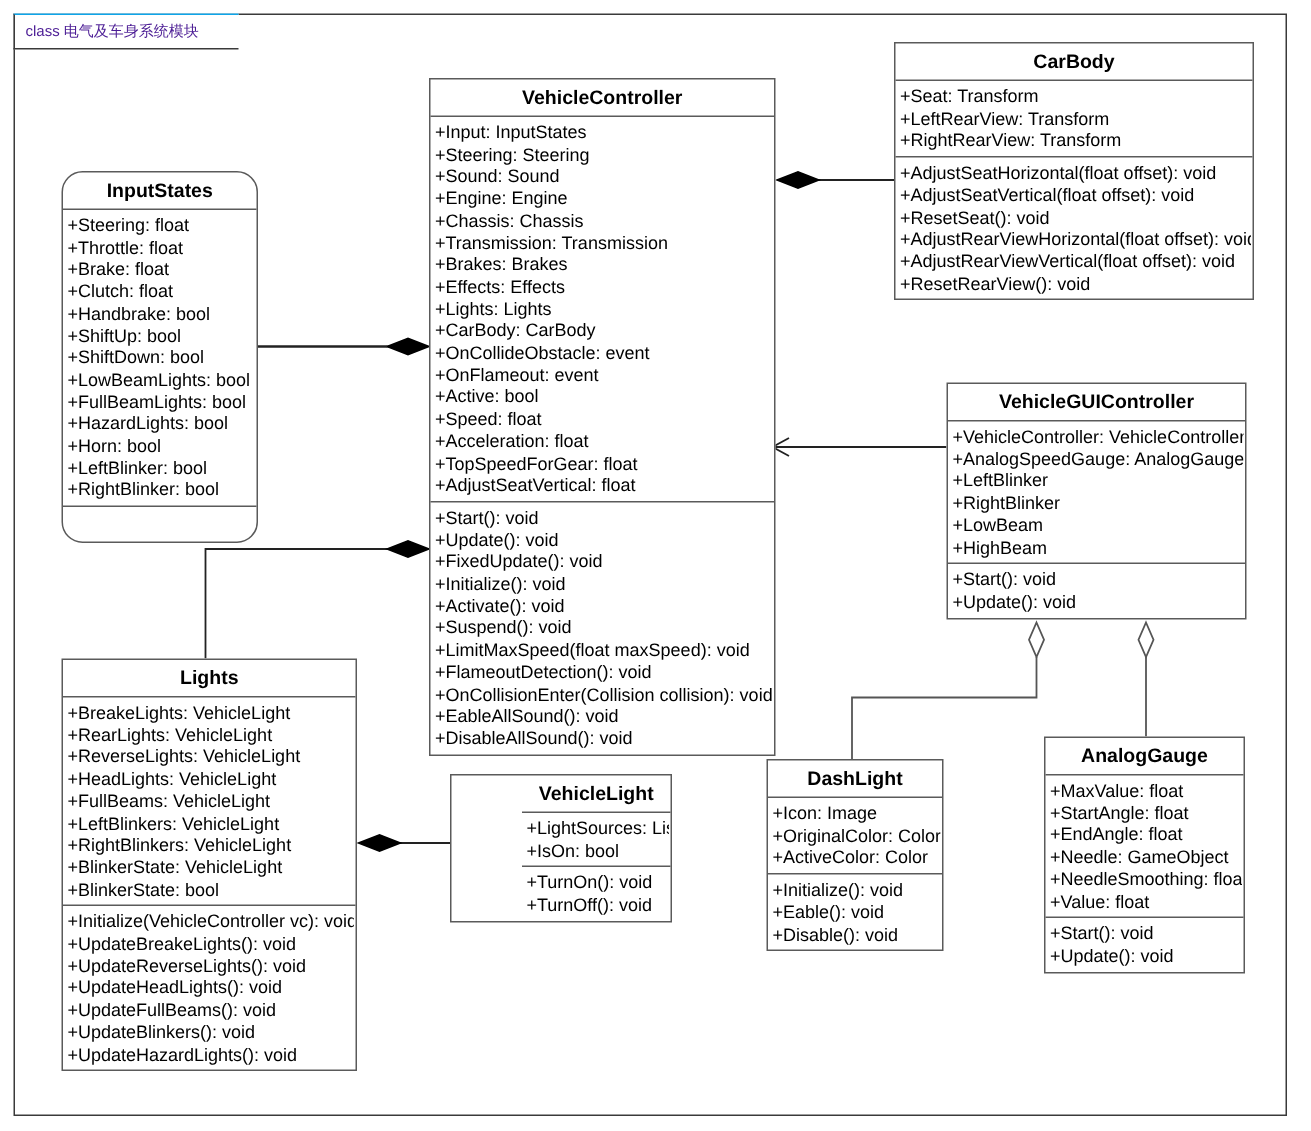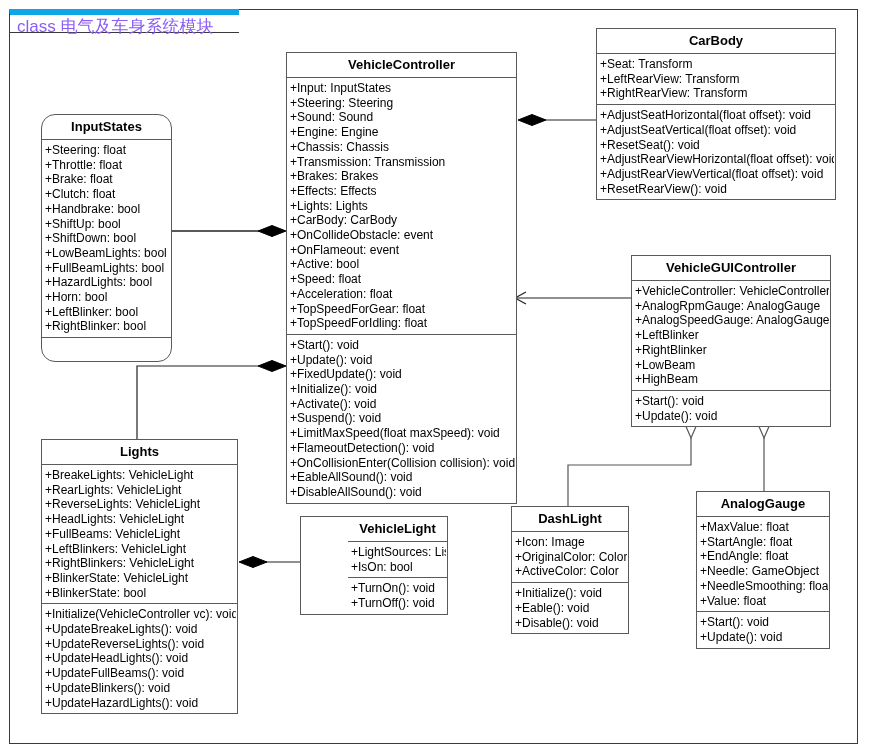--- a/index.html
+++ b/index.html
@@ -30,25 +30,25 @@
     background: transparent;
   }
   .frame-tab {
     position: absolute;
     left: 9px;
     top: 9px;
     height: 24px;
     box-sizing: border-box;
     padding: 0 26px 0 7px;
     line-height: 23px;
-    font-size: 17px;
-    color: #8b5cf6;
+    font-size: 10px;
+    color: #4c1d95;
     white-space: nowrap;
     border-left: 1px solid #3a3a3a;
-    border-top: 6px solid #0ea5e9;
+    border-top: 1px solid #0ea5e9;
     border-bottom: 1px solid #3a3a3a;
     background: #ffffff;
   }
   .frame-tab::after {
     content: "";
     position: absolute;
     right: -1px;
     top: -1px;
     width: 18px;
     height: 25px;
@@ -173,21 +173,21 @@
         <div class="member">+Brakes: Brakes</div>
         <div class="member">+Effects: Effects</div>
         <div class="member">+Lights: Lights</div>
         <div class="member">+CarBody: CarBody</div>
         <div class="member">+OnCollideObstacle: event</div>
         <div class="member">+OnFlameout: event</div>
         <div class="member">+Active: bool</div>
         <div class="member">+Speed: float</div>
         <div class="member">+Acceleration: float</div>
         <div class="member">+TopSpeedForGear: float</div>
-        <div class="member">+TopSpeedForIdling: float</div>
+        <div class="member">+AdjustSeatVertical: float</div>
       </div>
     <div class="compartment">
         <div class="member">+Start(): void</div>
         <div class="member">+Update(): void</div>
         <div class="member">+FixedUpdate(): void</div>
         <div class="member">+Initialize(): void</div>
         <div class="member">+Activate(): void</div>
         <div class="member">+Suspend(): void</div>
         <div class="member">+LimitMaxSpeed(float maxSpeed): void</div>
         <div class="member">+FlameoutDetection(): void</div>
@@ -231,21 +231,20 @@
         <div class="member">+LeftBlinker: bool</div>
         <div class="member">+RightBlinker: bool</div>
       </div>
     <div class="compartment empty"></div>
   </div>
 
   <div class="uml" style="left:631px; top:255px; width:200px;">
     <div class="title">VehicleGUIController</div>
     <div class="compartment">
         <div class="member">+VehicleController: VehicleController</div>
-        <div class="member">+AnalogRpmGauge: AnalogGauge</div>
         <div class="member">+AnalogSpeedGauge: AnalogGauge</div>
         <div class="member">+LeftBlinker</div>
         <div class="member">+RightBlinker</div>
         <div class="member">+LowBeam</div>
         <div class="member">+HighBeam</div>
       </div>
     <div class="compartment">
         <div class="member">+Start(): void</div>
         <div class="member">+Update(): void</div>
       </div>

